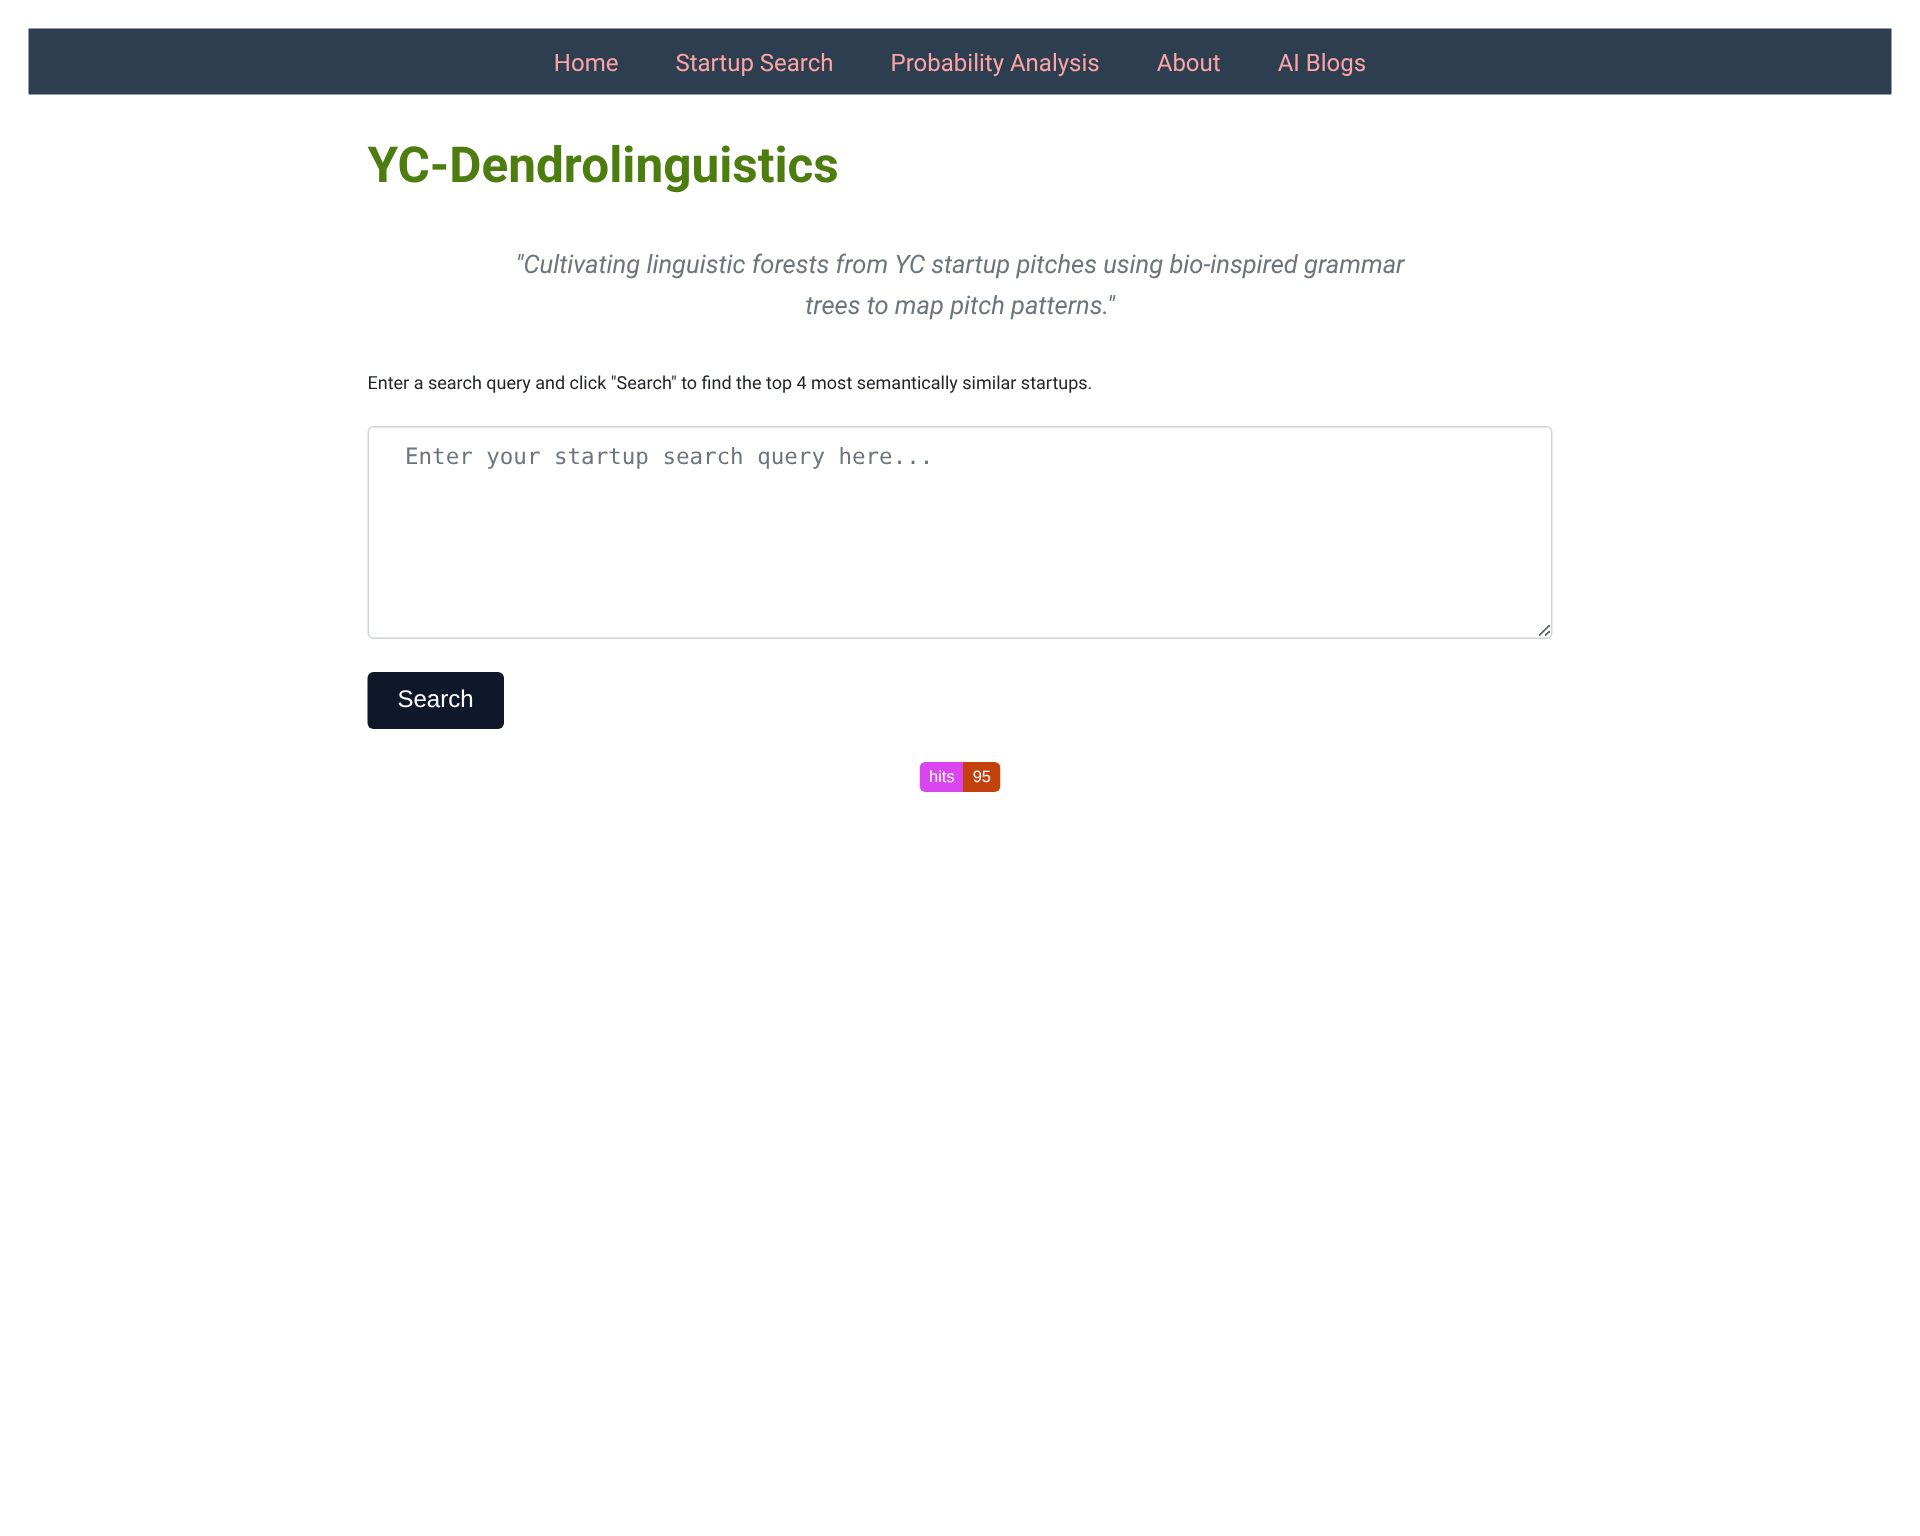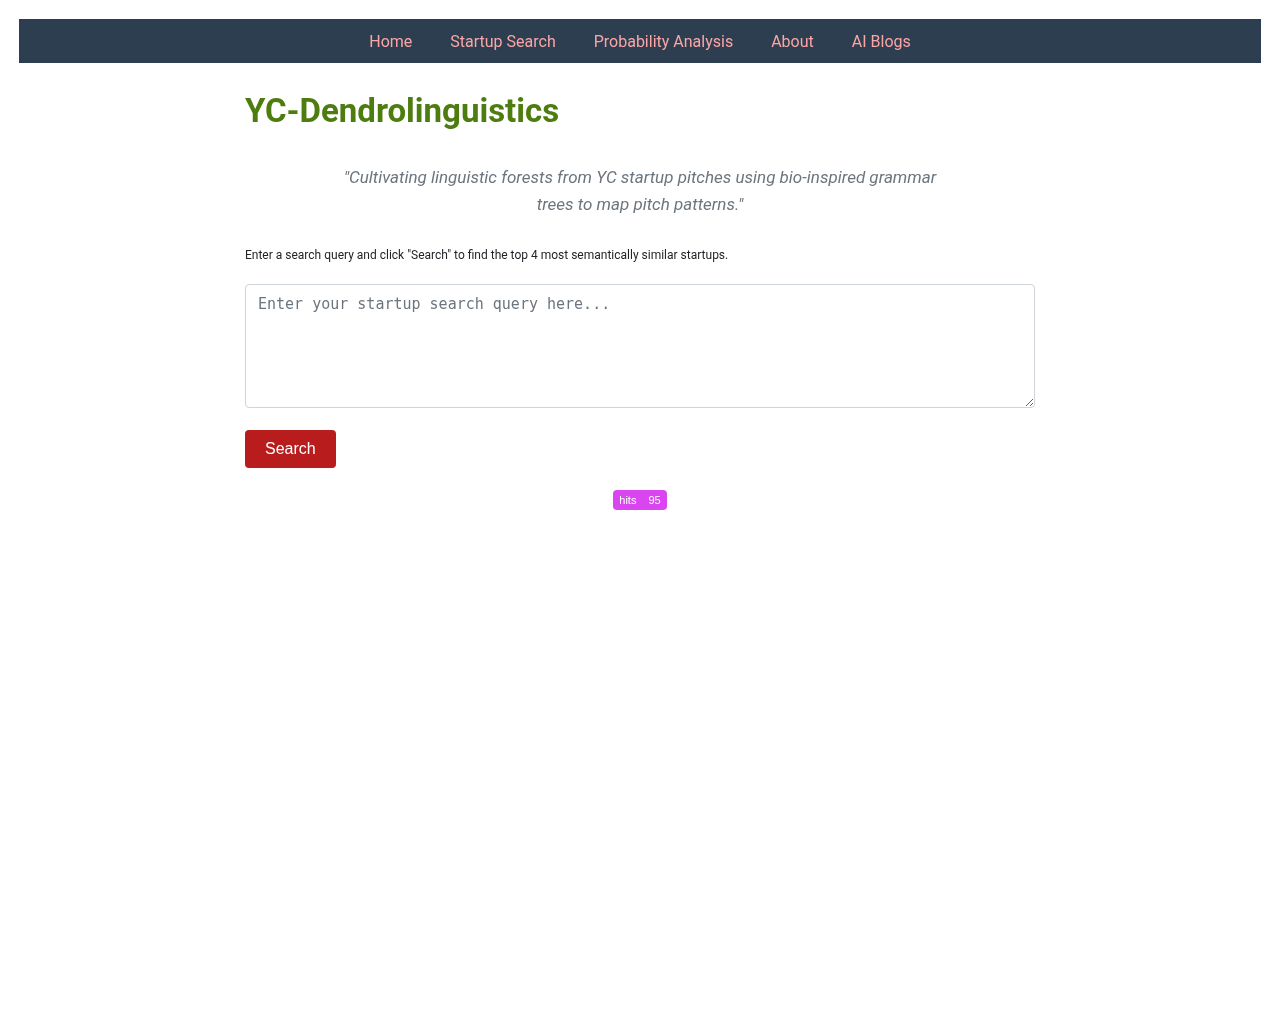--- a/index.html
+++ b/index.html
@@ -61,35 +61,35 @@
       margin-top: 48px;
     }
     .instruction {
       font-size: 12px;
       color: #212529;
       margin-top: 30px;
       margin-left: 0;
     }
     .search-textarea {
       width: 100%;
-      height: 124px;
+      height: 142px;
       margin-top: 22px;
-      padding: 10px 12px;
+      padding: 10px 24px;
       border: 1px solid #ced4da;
       border-radius: 4px;
       font-family: monospace;
       font-size: 15px;
       resize: both;
       color: #495057;
     }
     .search-textarea::placeholder {
       color: #6c757d;
     }
     .search-button {
-      background: #b91c1c;
+      background: #0f172a;
       color: #ffffff;
       border: none;
       padding: 10px 20px;
       font-size: 16px;
       border-radius: 4px;
       cursor: pointer;
       margin-top: 18px;
     }
     .hits-badge {
       display: flex;
@@ -104,21 +104,21 @@
       font-size: 11px;
       height: 20px;
       line-height: 20px;
     }
     .badge-left {
       background: #d946ef;
       color: #ffffff;
       padding: 0 6px;
     }
     .badge-right {
-      background: #d946ef;
+      background: #c2410c;
       color: #ffffff;
       padding: 0 6px;
     }
   </style>
 </head>
 <body>
 
 <div class="top-gap"></div>
 
 <nav class="navbar">

